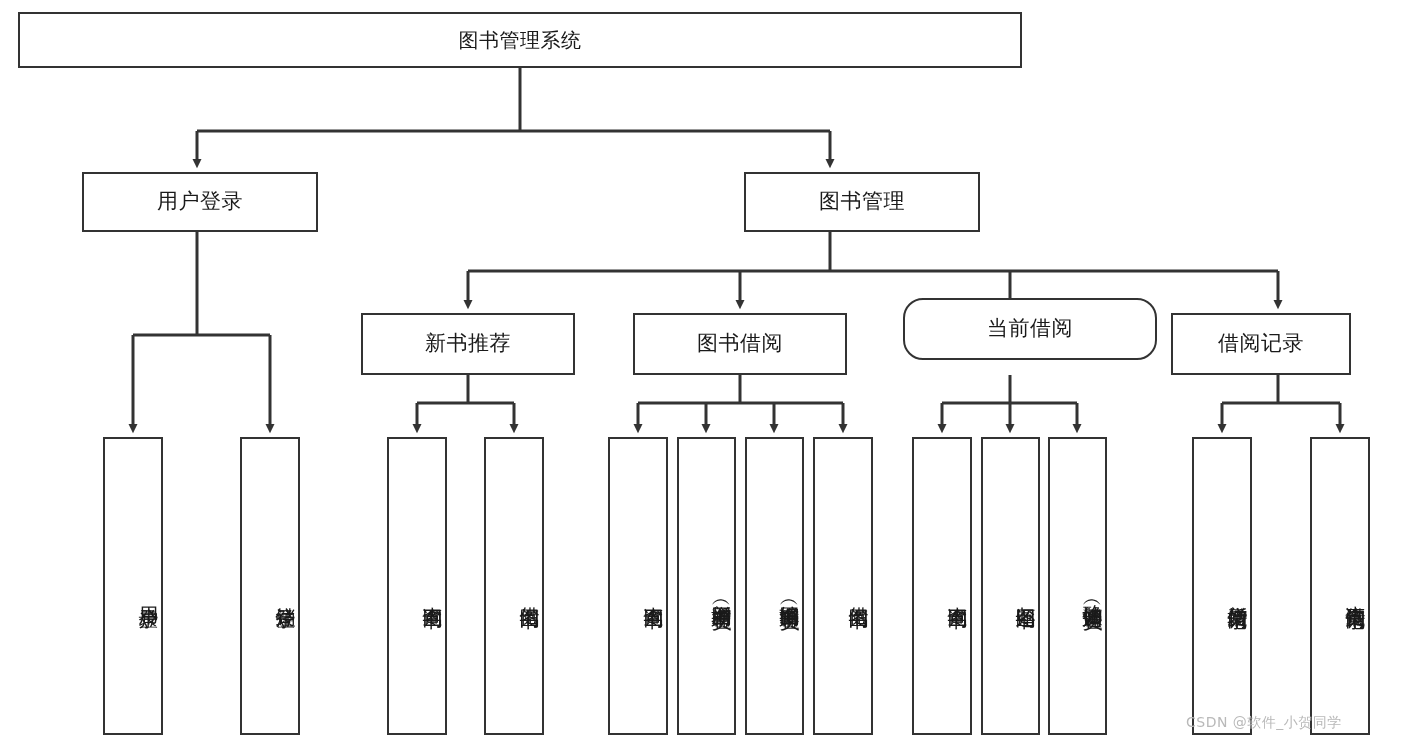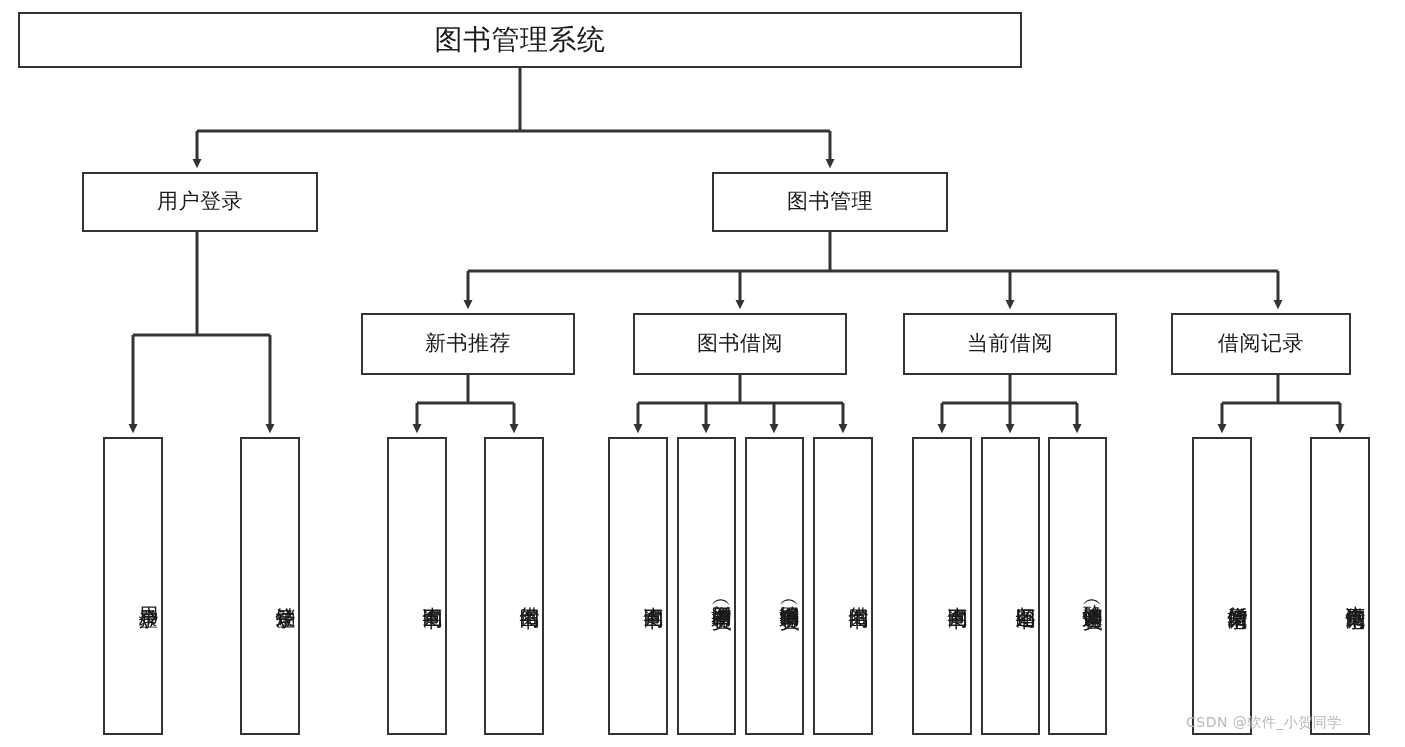--- a/index.html
+++ b/index.html
@@ -43,21 +43,21 @@
   .node.vert {
     writing-mode: vertical-rl;
     text-orientation: upright;
     font-size: 20px;
     align-items: flex-start;
     justify-content: center;
     padding-top: 14px;
     letter-spacing: 1px;
   }
   .node.root {
-    font-size: 28px;
+    font-size: 20px;
   }
   .watermark {
     position: absolute;
     left: 1186px;
     top: 714px;
     font-size: 14px;
     color: #b9b9b9;
     white-space: nowrap;
     letter-spacing: 0.5px;
     font-family: "DejaVu Sans", "Liberation Sans", sans-serif;
@@ -116,25 +116,25 @@
       <path d="M1278,375 L1278,403"></path>
       <path d="M1222,403 L1340,403"></path>
       <path d="M1222,403 L1222,425" marker-end="url(#arrow)"></path>
       <path d="M1340,403 L1340,425" marker-end="url(#arrow)"></path>
     </g>
   </svg>
 
   <div class="node horiz root" style="left:18px; top:12px; width:1004px; height:56px;">图书管理系统</div>
 
   <div class="node horiz" style="left:82px; top:172px; width:236px; height:60px;">用户登录</div>
-  <div class="node horiz" style="left:712px; top:172px; width:236px; height:60px;">图书管理</div>
+  <div class="node horiz" style="left:744px; top:172px; width:236px; height:60px;">图书管理</div>
 
   <div class="node horiz" style="left:361px; top:313px; width:214px; height:62px;">新书推荐</div>
   <div class="node horiz" style="left:633px; top:313px; width:214px; height:62px;">图书借阅</div>
-  <div class="node horiz" style="left:903px; top:313px; width:214px; height:62px;">当前借阅</div>
+  <div class="node horiz" style="left:903px; top:298px; width:254px; height:62px;border-radius:20px;">当前借阅</div>
   <div class="node horiz" style="left:1171px; top:313px; width:180px; height:62px;">借阅记录</div>
 
   <div class="node vert" style="left:103px; top:437px; width:60px; height:298px;">用户登录</div>
   <div class="node vert" style="left:240px; top:437px; width:60px; height:298px;">注销登录</div>
 
   <div class="node vert" style="left:387px; top:437px; width:60px; height:298px;">查询图书</div>
   <div class="node vert" style="left:484px; top:437px; width:60px; height:298px;">借阅图书</div>
 
   <div class="node vert" style="left:608px; top:437px; width:60px; height:298px;">查询图书</div>
   <div class="node vert" style="left:677px; top:437px; width:59px; height:298px;">新增图书（管理员）</div>

